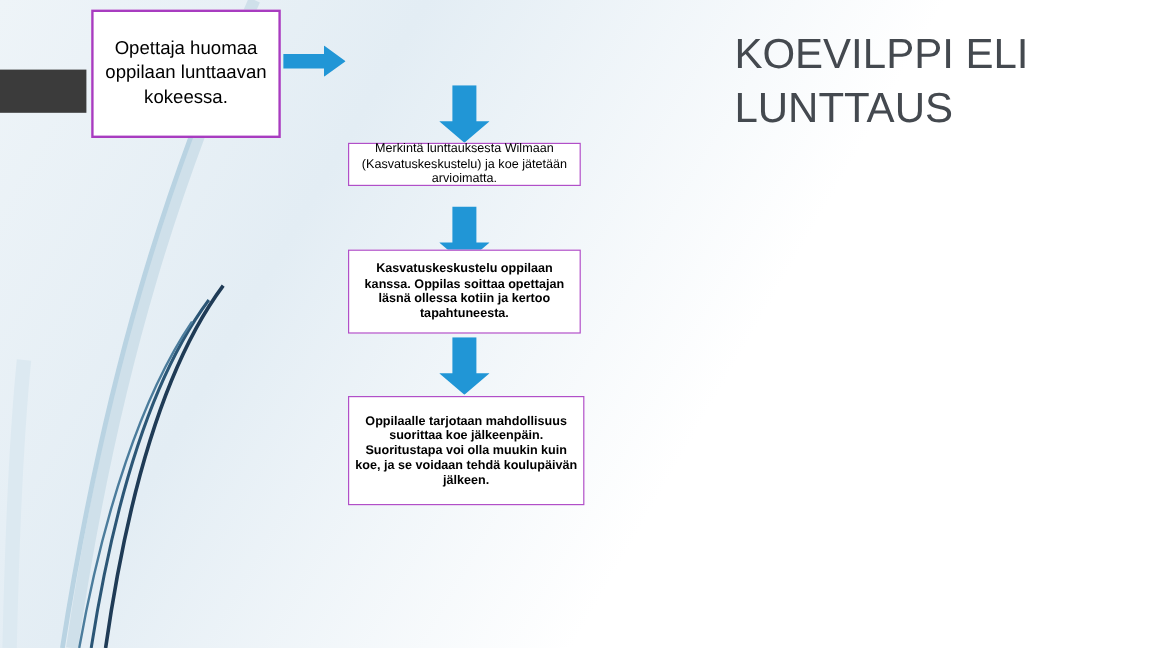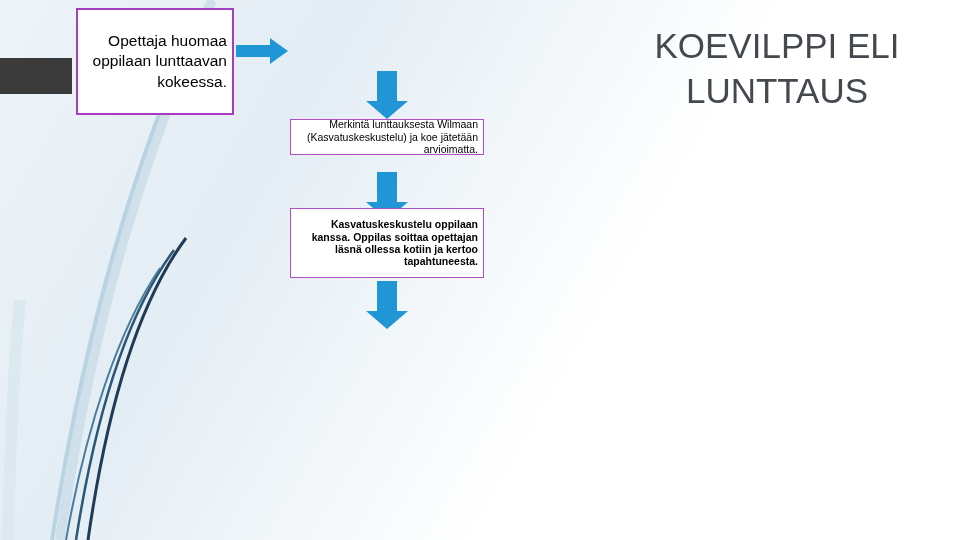--- a/index.html
+++ b/index.html
@@ -46,21 +46,20 @@
     justify-content: center;
     text-align: center;
     color: #000000;
     line-height: 1.18;
   }
   .flow-box .txt {
     display: block;
     width: 100%;
     padding: 0 5px;
     white-space: pre-line;
-    text-align: right;
   }
   #box-title {
     left: 76px;
     top: 8px;
     width: 158px;
     height: 107px;
     border: 2px solid #a83cc0;
     font-size: 15.5px;
     line-height: 1.32;
   }
@@ -110,21 +109,20 @@
   #heading {
     position: absolute;
     left: 612px;
     top: 24px;
     width: 330px;
     color: #44494f;
     font-size: 35px;
     line-height: 1.28;
     font-weight: normal;
     white-space: pre-line;
-    text-align: center;
   }
 </style>
 </head>
 <body>
 
 <div id="slide">
 
   <div class="dark-block"></div>
 
   <svg class="curve-svg" viewBox="0 0 260 540" preserveAspectRatio="none">
@@ -166,16 +164,19 @@
   <div class="flow-box" id="box-3">
     <span class="txt">Kasvatuskeskustelu oppilaan kanssa. Oppilas soittaa opettajan läsnä ollessa kotiin ja kertoo tapahtuneesta.</span>
   </div>
 
   <div class="arrow-down" style="left:366px; top:281px;">
     <svg class="arrow-svg" width="42" height="48" viewBox="0 0 42 48">
       <polygon points="11,0 31,0 31,30 42,30 21,48 0,30 11,30" fill="#2196d6"></polygon>
     </svg>
   </div>
 
+  <div class="flow-box" id="box-4">
+    <span class="txt">Oppilaalle tarjotaan mahdollisuus suorittaa koe jälkeenpäin. Suoritustapa voi olla muukin kuin koe, ja se voidaan tehdä koulupäivän jälkeen.</span>
+  </div>
 
   <div id="heading">KOEVILPPI ELI LUNTTAUS</div>
 
 </div>
 
 </body></html>

